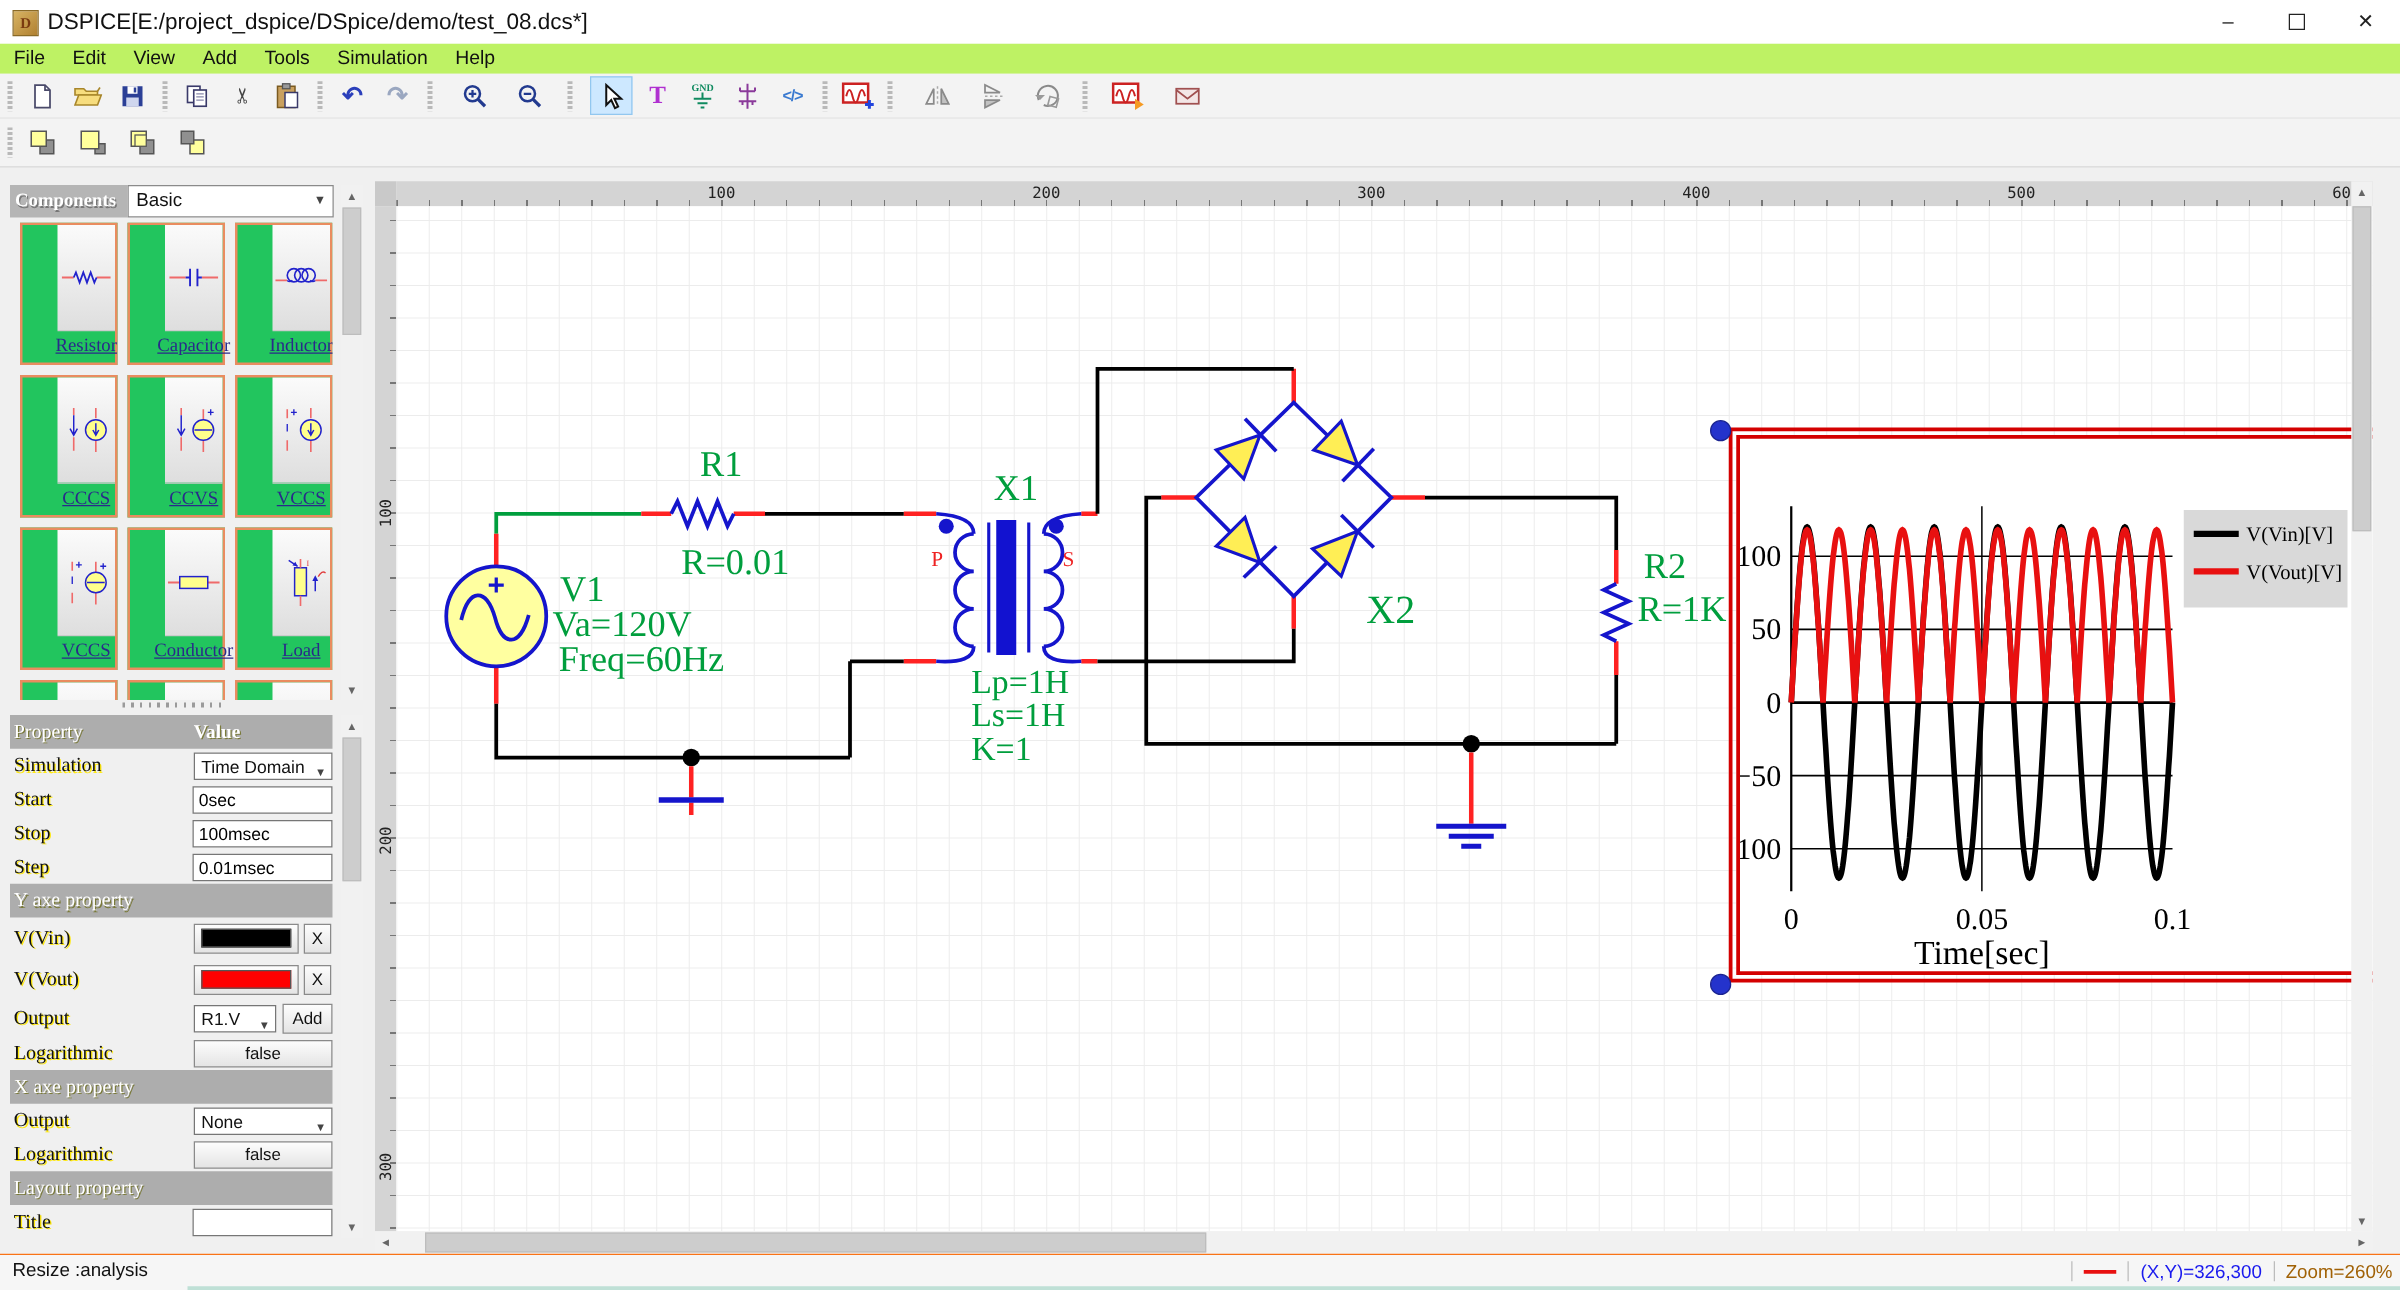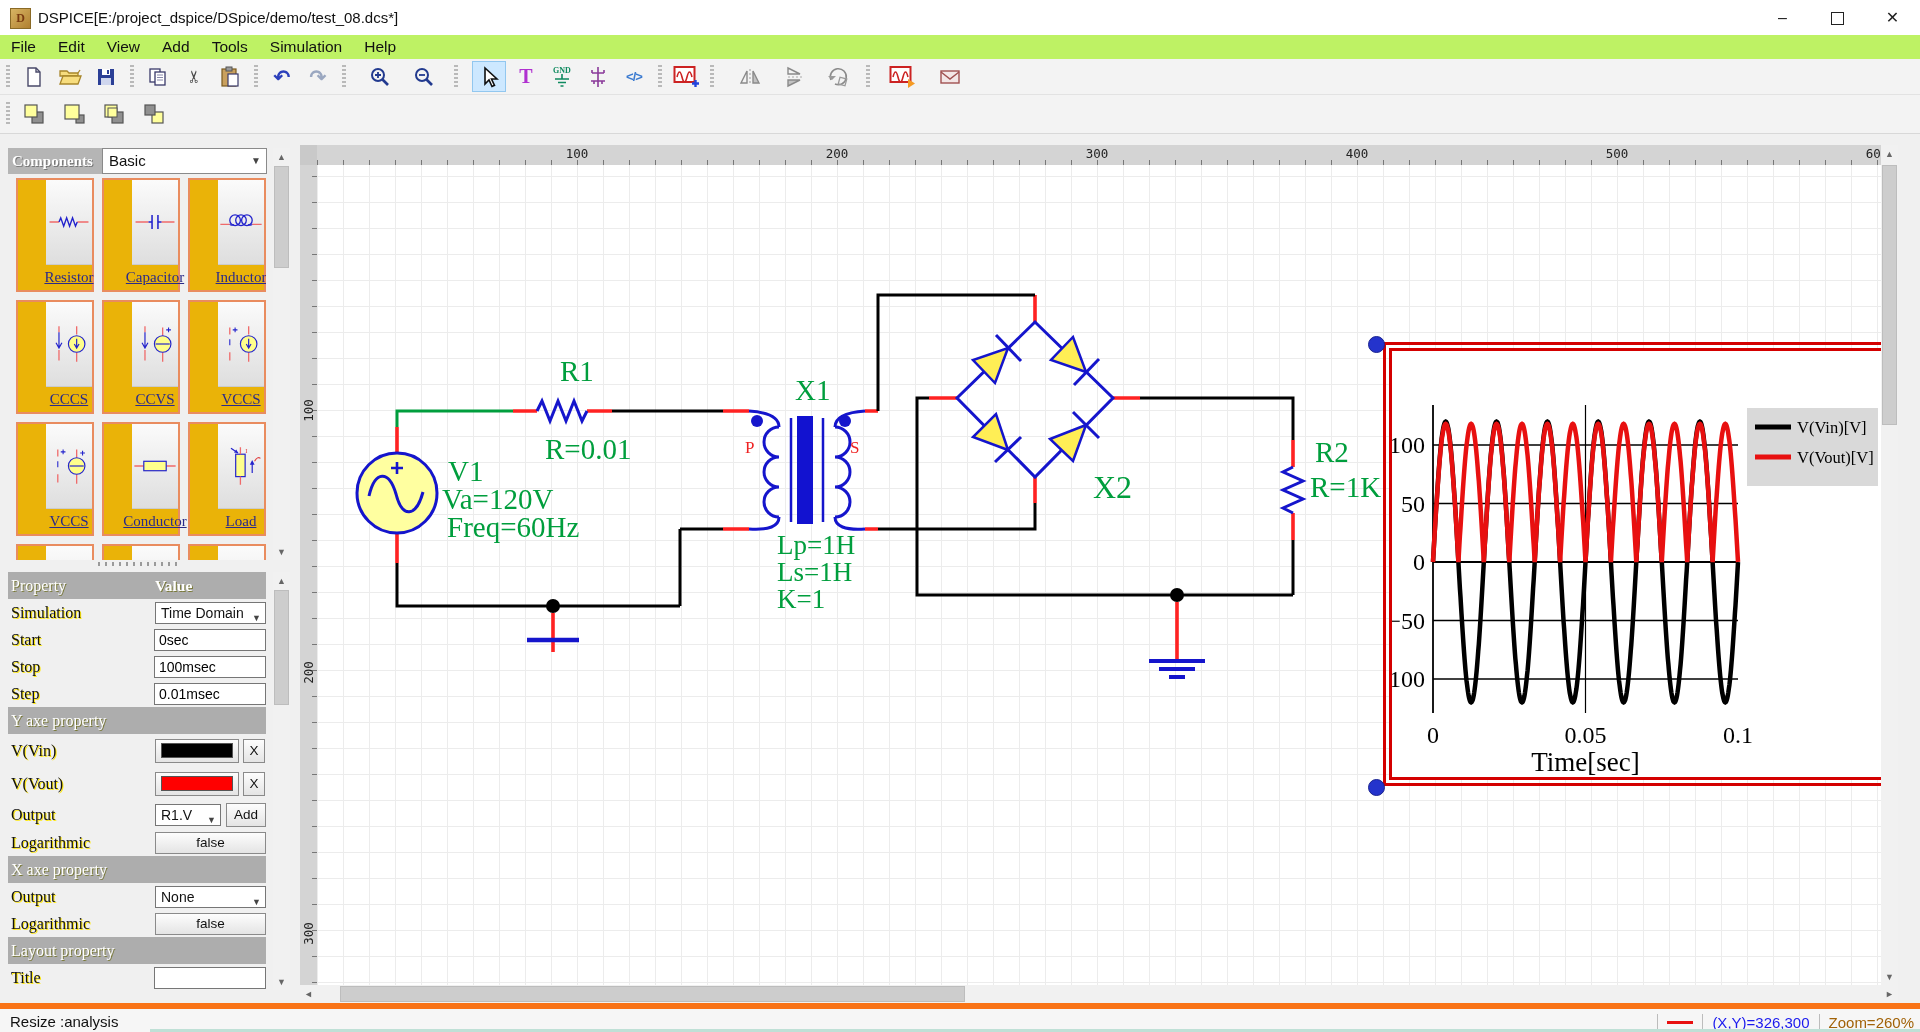--- a/index.html
+++ b/index.html
@@ -3,21 +3,21 @@
 <meta charset="utf-8">
 <style>
   html,body{margin:0;padding:0;background:#888;}
   #app{position:relative;width:1920px;height:1032px;background:#f0f0f0;overflow:hidden;
        font-family:"Liberation Sans",sans-serif;color:#111;}
   
   #titlebar{position:absolute;left:0;top:0;width:1920px;height:35px;background:#fff;}
   #appicon{position:absolute;left:10px;top:8px;width:19px;height:19px;background:linear-gradient(135deg,#d8b464,#b08030);
            border:1px solid #8a6a26;display:flex;align-items:center;justify-content:center;
            font:bold 12px "Liberation Serif",serif;color:#7a3a10;}
-  #wintitle{position:absolute;left:38px;top:0;height:35px;line-height:35px;font-size:15px;}
+  #wintitle{position:absolute;left:38px;top:0;height:35px;line-height:35px;font-size:18px;}
   .winbtn{position:absolute;top:0;width:55px;height:35px;text-align:center;line-height:35px;font-size:16px;color:#222;}
   #btn-max span{display:inline-block;width:11px;height:11px;border:1.5px solid #222;vertical-align:middle;}
   
   #menubar{position:absolute;left:0;top:35px;width:1920px;height:24px;background:#bef264;display:flex;align-items:center;}
   .menuitem{padding:0 11px;font-size:15.5px;height:24px;line-height:24px;}
   
   #toolbar1{position:absolute;left:0;top:59px;width:1920px;height:35px;background:#f3f3f3;display:flex;align-items:center;border-bottom:1px solid #e2e2e2;}
   #toolbar2{position:absolute;left:0;top:95px;width:1920px;height:38px;background:#f3f3f3;display:flex;align-items:center;border-bottom:1px solid #d8d8d8;}
   .grip{width:4px;height:24px;background:repeating-linear-gradient(to bottom,#b9b9b9 0 2px,transparent 2px 4px);margin:0 6px;}
   .tb{width:32px;height:29px;display:flex;align-items:center;justify-content:center;margin:0 2px;}
@@ -29,21 +29,21 @@
   .glyph-code{font:bold 13px "Liberation Sans",sans-serif;color:#3a7ad0;letter-spacing:-1px;}
   
   #panel{position:absolute;left:8px;top:145px;width:284px;height:845px;}
   #comp-header-label{position:absolute;left:0px;top:3px;width:94px;height:26px;background:#b5b5b5;
       font:bold 15px "Liberation Serif",serif;color:#fff;text-shadow:1px 1px 0 #777;line-height:26px;padding-left:4px;box-sizing:border-box;}
   #comp-category{position:absolute;left:94px;top:3px;width:165px;height:26px;background:#fff;border:1px solid #8a8a8a;
       box-sizing:border-box;font-size:15px;line-height:24px;padding:0 6px;}
   #comp-category .dd{position:absolute;right:5px;top:0;font-size:10px;color:#444;}
   #tilegrid{position:absolute;left:8px;top:33px;width:250px;height:382px;overflow:hidden;
       display:grid;grid-template-columns:repeat(3,78px);grid-auto-rows:114px;gap:8px;}
-  .tile{border:2px solid #e98c5f;background:#eab308;display:flex;flex-direction:column;box-sizing:border-box;padding-left:28px;}
+  .tile{border:2px solid #e98c5f;background:#22c55e;display:flex;flex-direction:column;box-sizing:border-box;padding-left:28px;}
   .tile-sym{height:84px;background:linear-gradient(#fbfbfb,#dedede);display:flex;align-items:center;justify-content:center;border-bottom:1px solid #ccc;}
   .tile-label{flex:1;display:flex;align-items:center;justify-content:center;font:15px "Liberation Serif",serif;
       color:#2a2a8a;text-decoration:underline;}
   #splitter{position:absolute;left:90px;top:417px;width:80px;height:4px;
       background:repeating-linear-gradient(to right,#9a9a9a 0 2px,transparent 2px 7px);}
   
   #proptable{position:absolute;left:0;top:427px;width:258px;}
   .prow{display:flex;align-items:center;height:27px;}
   .prow.tall{height:33px;}
   .prow.med{height:29px;}
@@ -78,21 +78,21 @@
   #plotwin{position:absolute;left:1066px;top:177px;width:560px;height:444px;}
   .plot-b1{position:absolute;inset:0;border:3px solid #d40000;}
   .plot-b2{position:absolute;inset:6px;border:3px solid #d40000;background:#fff;}
   #plot-svg{position:absolute;left:9px;top:9px;font-family:"Liberation Sans",sans-serif;}
   .handle{position:absolute;width:15px;height:15px;border-radius:50%;background:#2433cc;border:1px solid #1a2390;}
   
   .sb{position:absolute;background:#f1f1f1;}
   .sb .thumb{position:absolute;background:#cdcdcd;border:1px solid #bdbdbd;box-sizing:border-box;}
   .sb .arr{position:absolute;width:17px;height:17px;display:flex;align-items:center;justify-content:center;font-size:9px;color:#666;}
   
-  #statusbar{position:absolute;left:0;top:1003px;width:1920px;height:29px;background:#f6f6f6;border-top:6px solid #f97316;box-sizing:border-box;}
+  #statusbar{position:absolute;left:0;top:1003px;width:1920px;height:29px;background:#f6f6f6;border-top:1px solid #f97316;box-sizing:border-box;}
   #status-left{position:absolute;left:10px;top:0;line-height:26px;font-size:15px;}
   #status-right{position:absolute;right:6px;top:0;height:26px;display:flex;align-items:center;}
   .ssep{width:1px;height:16px;background:#bcbcbc;margin:0 9px;}
   #status-line{width:26px;height:3px;background:#e81010;}
   #status-xy{font-size:15px;color:#1a1aee;}
   #status-zoom{font-size:15px;color:#a16207;}
   #taskstrip{position:absolute;left:150px;right:0;bottom:0;height:3px;background:#bfe0d6;}
   svg text{font-family:"Liberation Serif",serif;}
 </style>
 </head>

